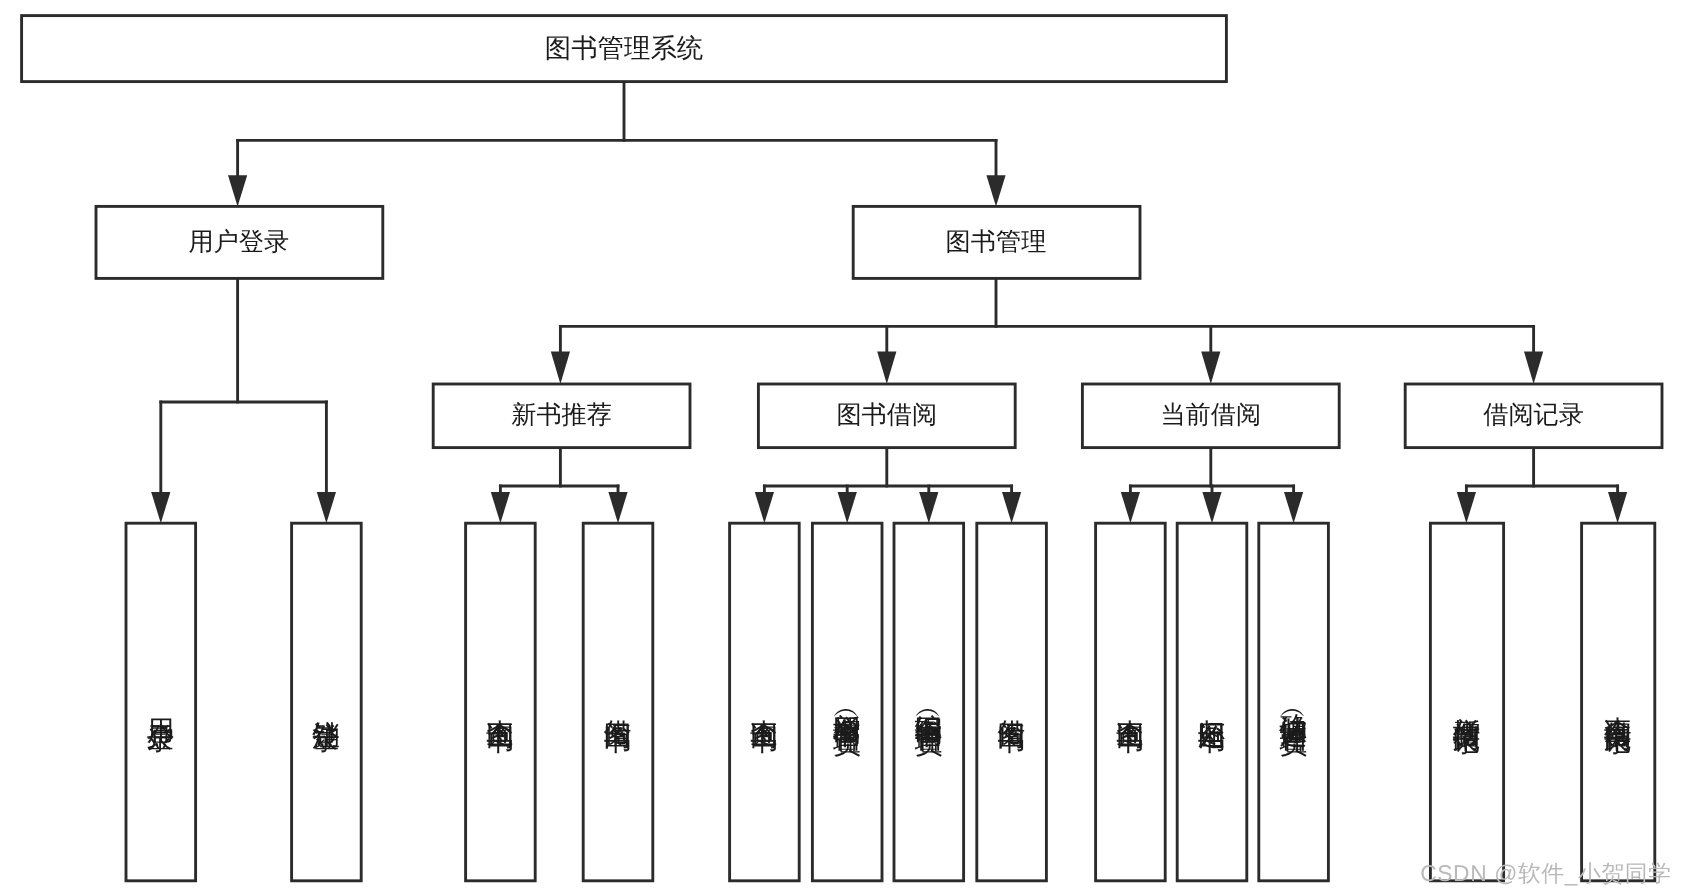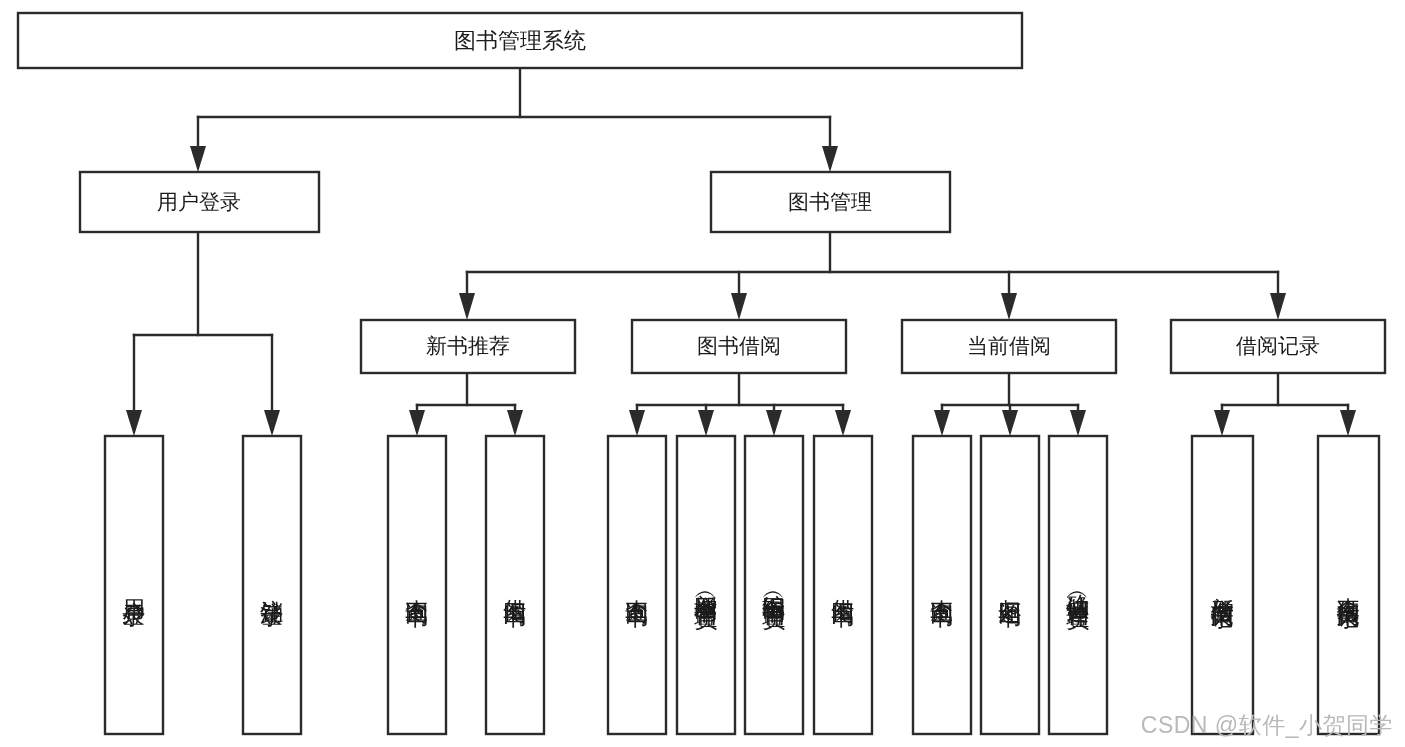--- a/index.html
+++ b/index.html
@@ -67,21 +67,21 @@
     line-height: 1.06;
     letter-spacing: 2px;
     color: #1b1b1b;
     white-space: nowrap;
   }
   .watermark {
     position: absolute;
     right: 12px;
     bottom: 6px;
     font-family: "Liberation Sans", "DejaVu Sans", sans-serif;
-    font-size: 23px;
+    font-size: 19px;
     color: #b9b9b9;
     letter-spacing: 0.5px;
     white-space: nowrap;
     pointer-events: none;
   }
 </style>
 </head>
 <body>
 
 <div id="diagram-root">

